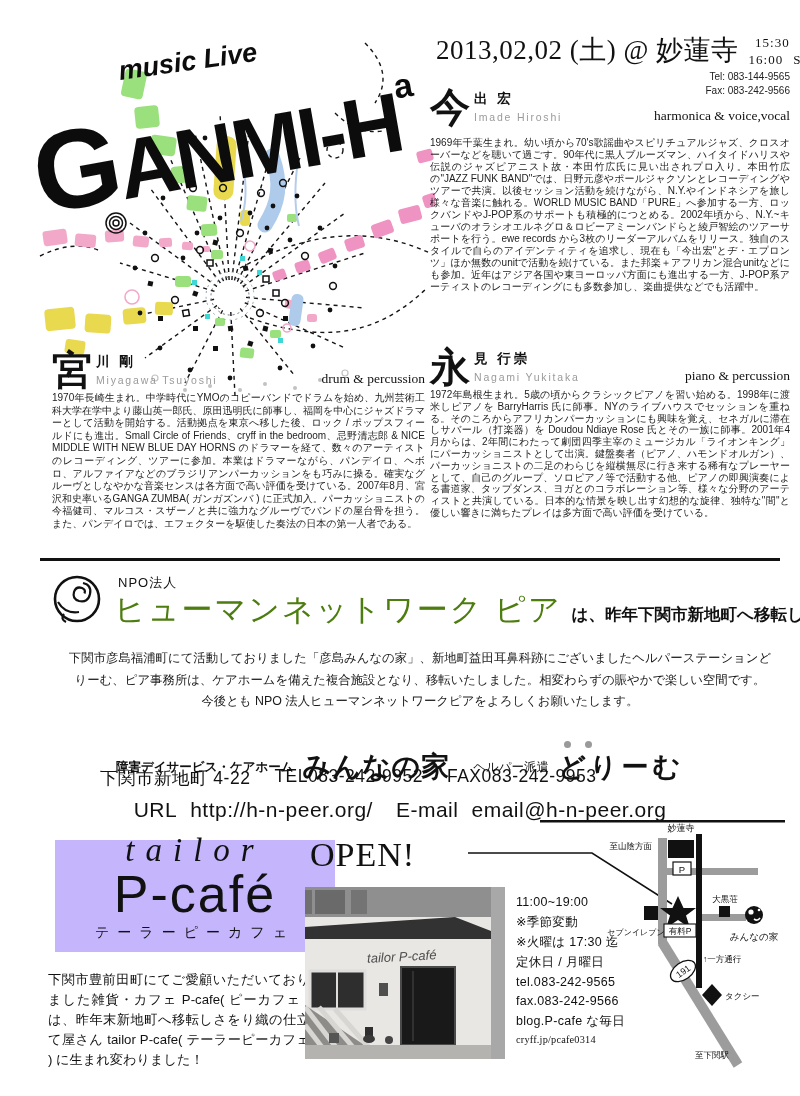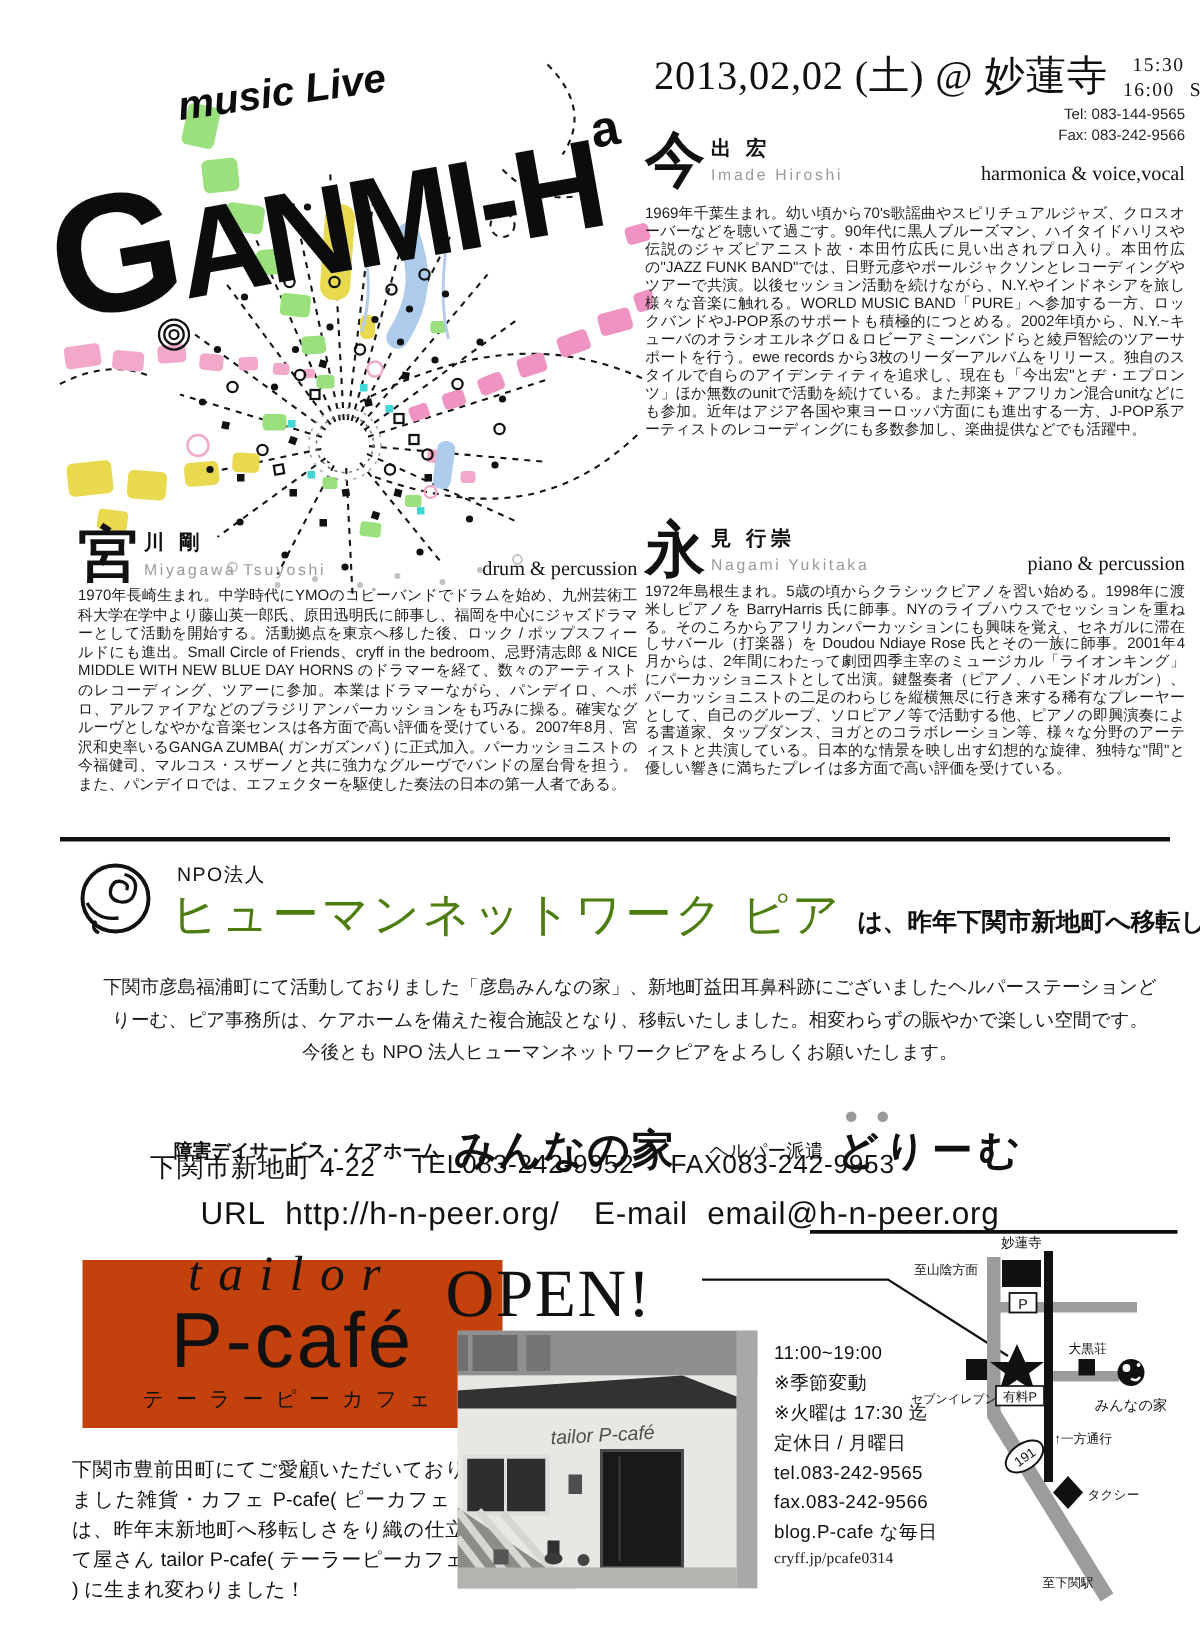--- a/index.html
+++ b/index.html
@@ -38,26 +38,26 @@
   .svc-row{left:100px;top:748px;width:600px;display:flex;align-items:center;justify-content:center;gap:9px;white-space:nowrap;}
   .svc-label{font-size:12.5px;font-weight:700;}
   .svc-name1{font-size:28px;font-weight:900;letter-spacing:1px;}
   .svc-name2{font-size:27px;font-weight:700;letter-spacing:4px;position:relative;}
   .svc-dots{position:absolute;top:-8px;left:6px;display:flex;gap:14px;}
   .svc-dots i{width:7px;height:7px;border-radius:50%;background:#9a9a9a;display:block;}
   .npo-addr{left:100px;top:766px;width:600px;display:flex;gap:24px;font-size:17.5px;letter-spacing:.5px;white-space:nowrap;}
   .npo-url{left:100px;top:798px;width:600px;display:flex;justify-content:center;gap:13px;font-size:21px;letter-spacing:.5px;white-space:nowrap;}
 
   
-  .grey-box{left:55px;top:840px;width:280px;height:112px;background:#c2410c;text-align:center;color:#111;}
+  .grey-box{left:55px;top:840px;width:280px;height:112px;background:#c4b5fd;text-align:center;color:#111;}
   .logo-top{font-size:33px;letter-spacing:11px;font-family:"Liberation Serif","DejaVu Serif",serif;font-style:italic;line-height:1;margin-top:-6px;}
   .logo-main{font-size:52px;letter-spacing:2px;line-height:1.05;font-weight:400;}
   .logo-kana{font-size:14px;letter-spacing:8px;margin-top:2px;}
   .pcafe-desc{left:48px;top:970px;width:262px;font-size:13.2px;line-height:1.52;text-align:justify;}
-  .open-head{left:297px;top:836px;font-size:45px;letter-spacing:1px;font-family:"Liberation Serif","DejaVu Serif",serif;text-align:right;}
+  .open-head{left:310px;top:836px;font-size:34px;letter-spacing:1px;font-family:"Liberation Serif","DejaVu Serif",serif;text-align:right;}
   .hours{left:516px;top:896px;width:130px;font-size:12.5px;line-height:1.0;}
   .hours div{margin-bottom:7.4px;letter-spacing:.3px;}
   .hours .small{font-size:10.3px;letter-spacing:.2px;font-family:"Liberation Serif","DejaVu Serif",serif;}
 
   svg text{font-family:"Liberation Sans","DejaVu Sans",sans-serif;}
 </style>
 </head>
 <body>
 
 <div id="page">

